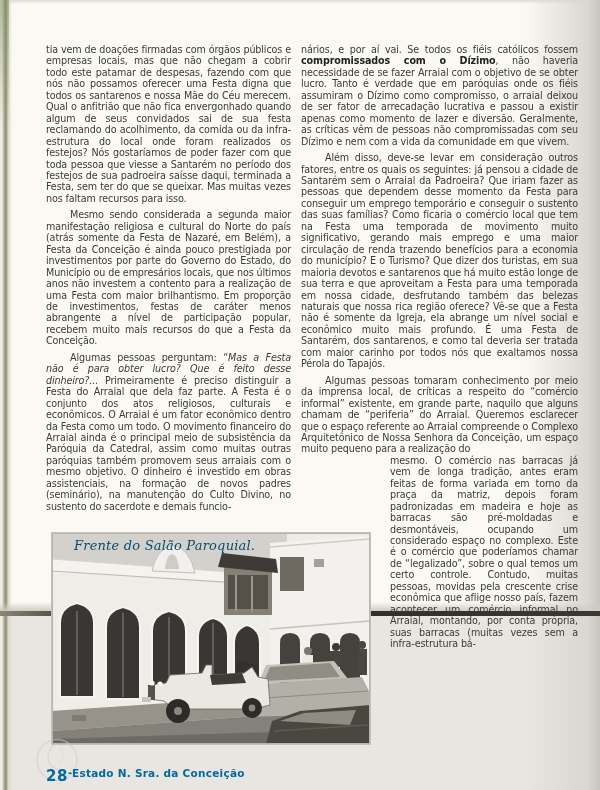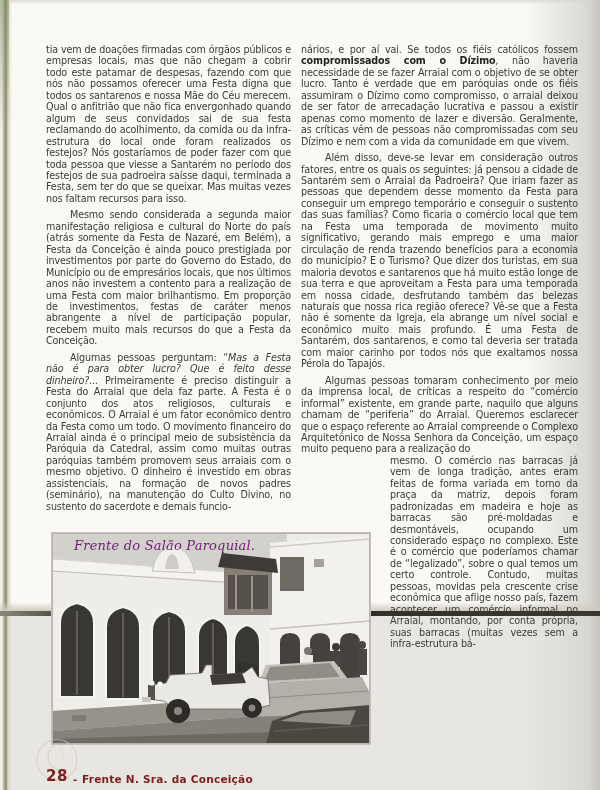--- a/index.html
+++ b/index.html
@@ -41,30 +41,30 @@
   
   .photo{
     position:absolute;left:51px;top:532px;width:320px;height:213px;
     background:#d8d6d1;border:1px solid #c4c1ba;box-sizing:border-box;
     overflow:hidden;
   }
   .photo svg{position:absolute;left:0;top:0;}
   .photo-caption{
     position:absolute;left:22px;top:5px;
     font-family:"DejaVu Serif","Liberation Serif",serif;
-    font-style:italic;font-size:13px;color:#701a75;letter-spacing:.2px;
+    font-style:italic;font-size:13px;color:#0c4a6e;letter-spacing:.2px;
     white-space:nowrap;
   }
 
   
   .watermark{position:absolute;left:33px;top:737px;opacity:.55;}
   .footer{
     position:absolute;left:46px;top:767px;
-    display:flex;align-items:flex-end;gap:5px;
-    color:#7f1d1d;font-weight:bold;
+    display:flex;align-items:flex-start;
+    color:#0369a1;font-weight:bold;
   }
   .footer .num{font-size:15px;letter-spacing:.5px;}
   .footer .sep{font-size:10px;}
   .footer .title{font-size:10.5px;letter-spacing:.25px;}
 </style>
 </head>
 <body>
 
 <div class="page">
 
@@ -190,16 +190,16 @@
 
   <svg class="watermark" width="48" height="50" viewBox="0 0 48 50">
     <ellipse cx="24" cy="23" rx="20" ry="20.5" fill="none" stroke="#cdcabd" stroke-width="1.3"></ellipse>
     <path d="M24,7 C13,11 12,27 22,31 C29,34 31,40 26,48" fill="none" stroke="#cdcabd" stroke-width="1.3"></path>
     <path d="M24,7 C31,12 32,22 26,26" fill="none" stroke="#d5d2c6" stroke-width="1"></path>
   </svg>
 
   <div class="footer">
     <span class="num">28</span>
     <span class="sep">-</span>
-    <span class="title">Frente N. Sra. da Conceição</span>
+    <span class="title">Estado N. Sra. da Conceição</span>
   </div>
 
 </div>
 
 </body></html>

